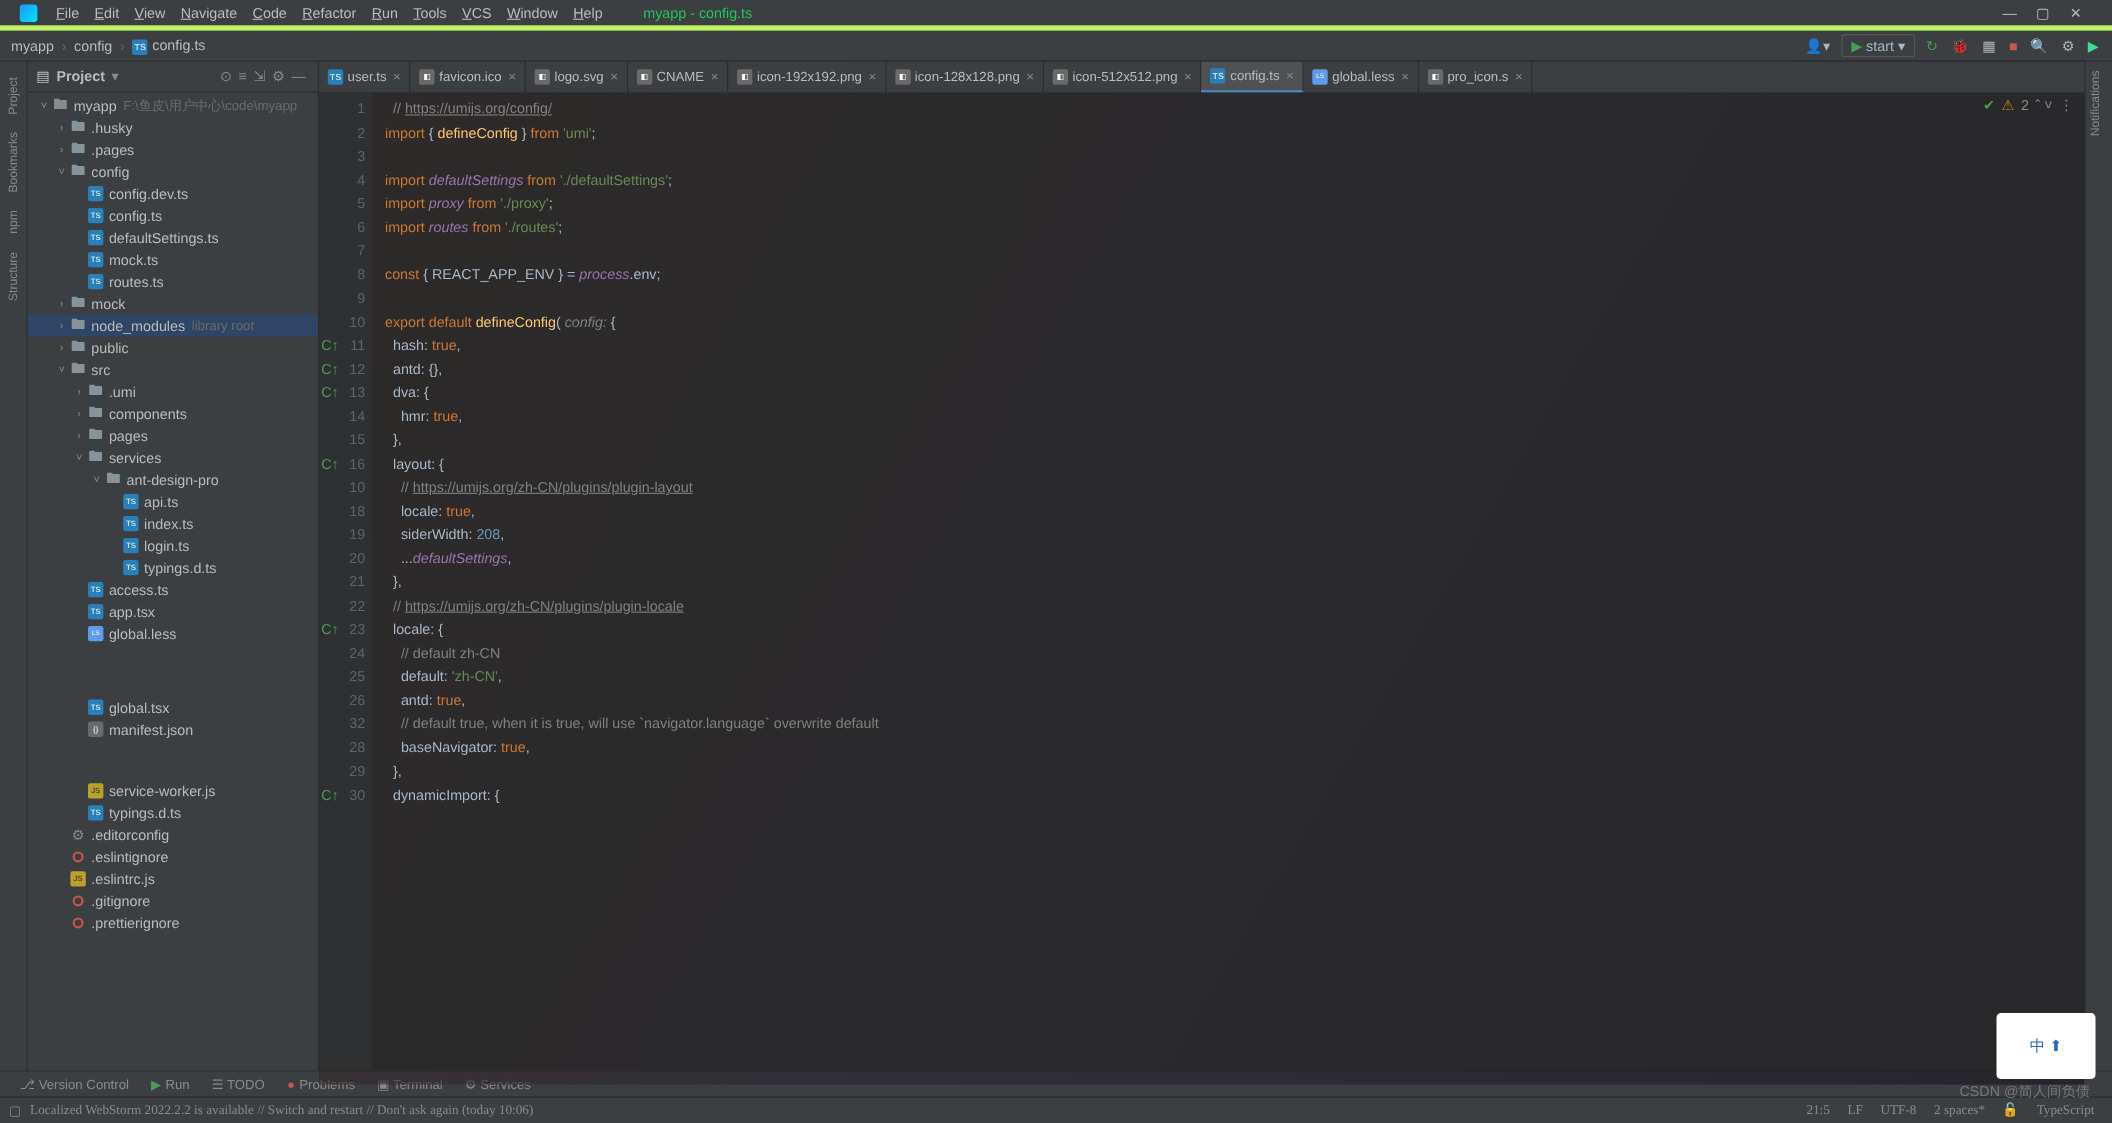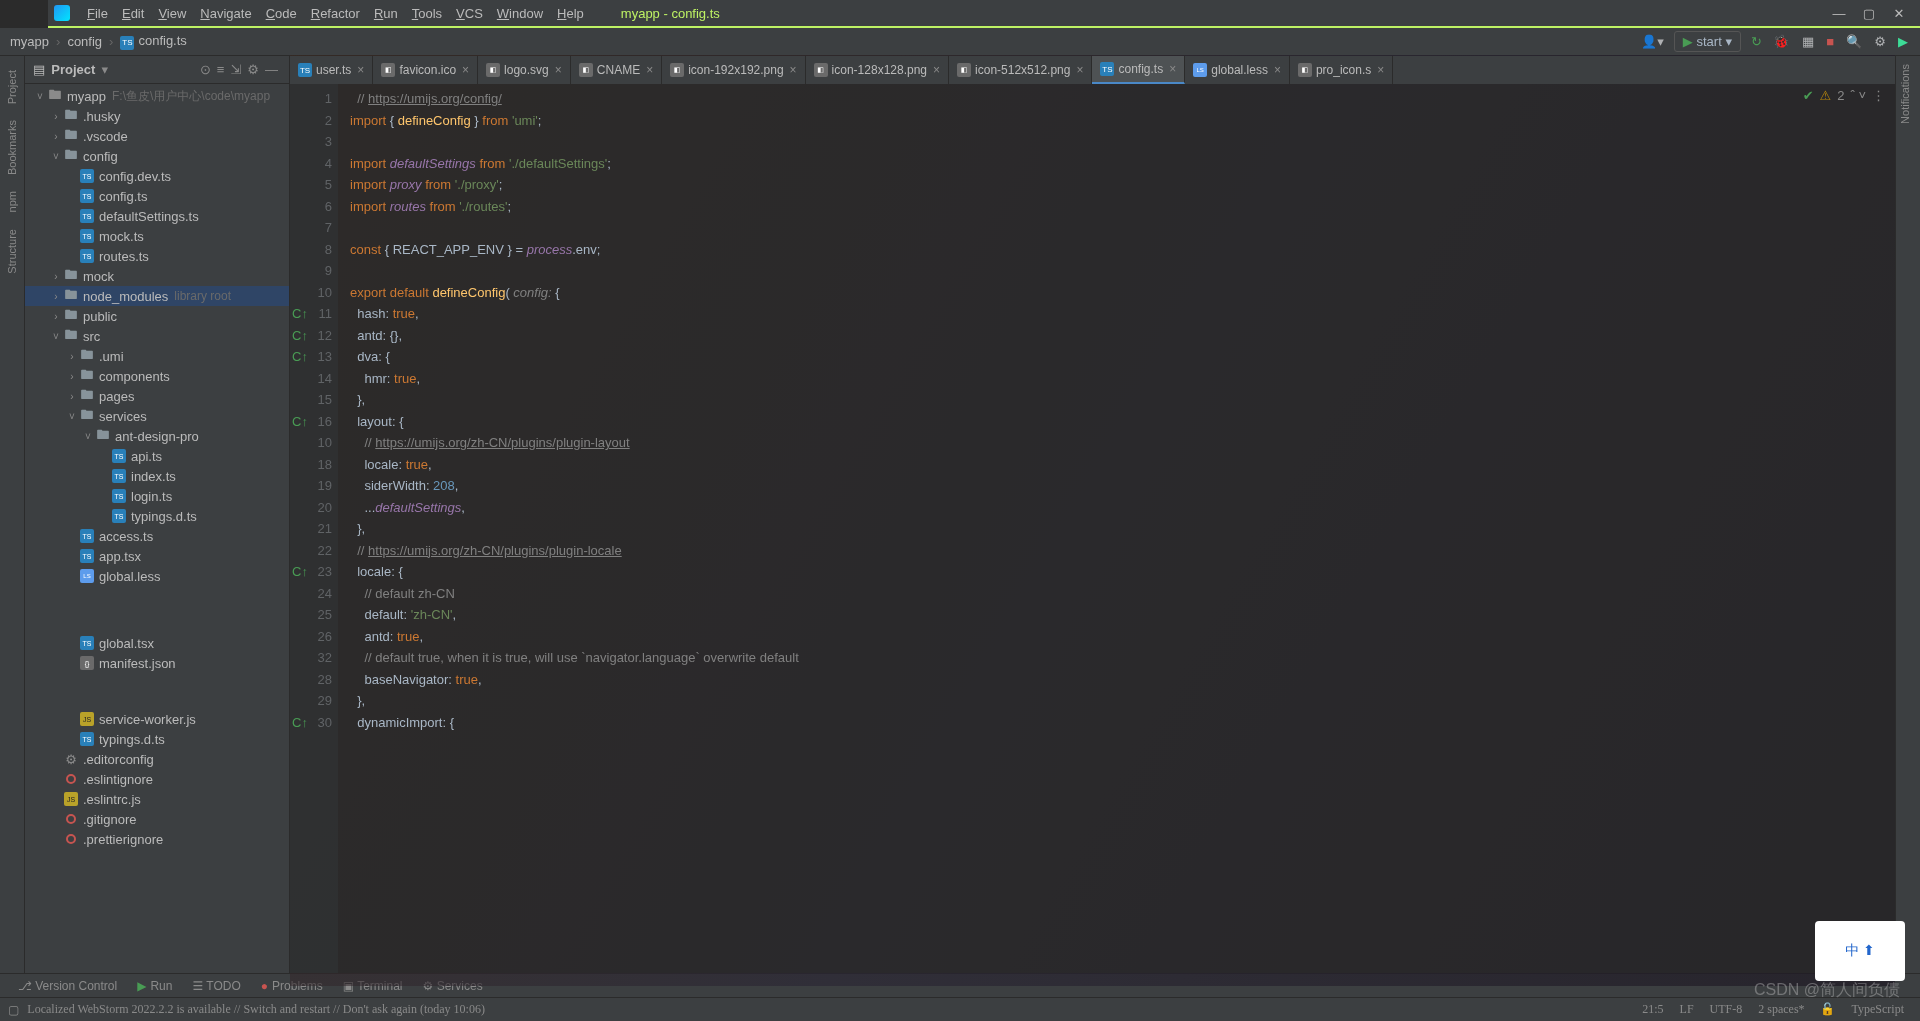--- a/index.html
+++ b/index.html
@@ -1,22 +1,22 @@
 <!DOCTYPE html>
 <html><head>
 <meta charset="utf-8">
 <style>
 * { margin:0; padding:0; box-sizing:border-box; font-family:"Segoe UI",sans-serif; }
 body { width:1920px; height:1021px; background:#2b2b2b; color:#a9b7c6; font-size:13px; overflow:hidden; position:relative; }
 .bg-overlay { position:absolute; top:55px; left:290px; right:25px; bottom:35px; background:linear-gradient(120deg,rgba(60,40,30,0.5),rgba(40,35,50,0.6),rgba(30,25,35,0.7)); z-index:0; pointer-events:none; }
-.titlebar { height:28px; background:#3c3f41; display:flex; align-items:center; padding:0 6px; border-bottom:2px solid #bef264;margin-left:48px; }
+.titlebar { height:28px; background:#3c3f41; display:flex; align-items:center; padding:0 18px; border-bottom:5px solid #bef264; }
 .titlebar .logo { width:16px; height:16px; background:linear-gradient(135deg,#2196f3,#00e5ff); border-radius:3px; margin-right:10px; }
 .menu-item { padding:3px 7px; color:#bbb; cursor:pointer; }
 .menu-item u { text-decoration:underline; }
-.titlebar .title { margin-left:30px; color:#bef264; }
+.titlebar .title { margin-left:30px; color:#22c55e; }
 .titlebar .spacer { flex:1; }
 .win-btn { width:30px; height:20px; display:flex; align-items:center; justify-content:center; color:#bbb; cursor:pointer; }
 .toolbar { height:28px; background:#3c3f41; display:flex; align-items:center; border-bottom:1px solid #2b2b2b; padding:0 6px; }
 .breadcrumb { display:flex; align-items:center; color:#bbb; }
 .breadcrumb .crumb { padding:2px 4px; }
 .breadcrumb .sep { color:#666; padding:0 3px; }
 .ts-ico { width:14px; height:14px; background:#2980b9; color:#fff; font-size:8px; display:inline-flex; align-items:center; justify-content:center; border-radius:2px; margin-right:4px; }
 .toolbar .spacer { flex:1; }
 .tb-btn { padding:3px 6px; cursor:pointer; display:flex; align-items:center; color:#afb1b3; }
 .run-select { border:1px solid #555; border-radius:3px; padding:2px 8px; margin:0 4px; display:flex; align-items:center; }
@@ -69,21 +69,21 @@
 .param { color:#808080; font-style:italic; }
 .editor-top-icons { position:absolute; right:10px; top:32px; display:flex; align-items:center; gap:6px; z-index:5; color:#8a8a8a; }
 .chk { color:#499c54; }
 .statusbar { height:24px; background:#3c3f41; display:flex; align-items:center; padding:0 8px; color:#8a8a8a; font-size:12px; border-top:1px solid #2b2b2b; }
 .statusbar .spacer { flex:1; }
 .statusbar .seg { padding:0 8px;font-family:Liberation Serif, serif; }
 .toolwins { height:24px; background:#3c3f41; display:flex; align-items:center; padding:0 8px; font-size:12px; border-top:1px solid #2b2b2b; }
 .tw-btn { padding:0 10px; display:flex; align-items:center; gap:4px; color:#8a8a8a; cursor:pointer; }
 .green-tri { color:#499c54; }
 .red-dot { color:#c75450; }
-.watermark { position:absolute; right:20px; bottom:20px; color:rgba(200,200,200,0.4); font-size:16px; z-index:10; }
+.watermark { position:absolute; right:20px; bottom:20px; color:rgba(200,200,200,0.4); font-size:13px; z-index:10; }
 .floating-badge { position:absolute; right:15px; bottom:40px; width:90px; height:60px; background:#fff; border-radius:4px; display:flex; align-items:center; justify-content:center; z-index:20; font-size:14px; color:#2266cc; }
 .img-ico { width:14px; height:14px; background:#6a6a6a; border-radius:2px; font-size:7px; color:#fff; display:flex; align-items:center; justify-content:center; }
 </style>
 </head>
 <body>
 
 <div class="bg-overlay"></div>
 
 <div class="titlebar">
   <div class="logo"></div>
@@ -145,21 +145,21 @@
           <span class="hint ">F:\鱼皮\用户中心\code\myapp</span>
         </div>
         <div class="node" style="padding-left: 24px;">
           <span class="arrow">›</span>
           <span class="ico folder-ico "></span>
           <span class="lbl">.husky</span>
         </div>
         <div class="node" style="padding-left: 24px;">
           <span class="arrow">›</span>
           <span class="ico folder-ico "></span>
-          <span class="lbl">.vscode</span>
+          <span class="lbl">.pages</span>
         </div>
         <div class="node" style="padding-left: 24px;">
           <span class="arrow">˅</span>
           <span class="ico folder-ico "></span>
           <span class="lbl">config</span>
         </div>
         <div class="node" style="padding-left: 40px;">
           <span class="arrow"></span>
           <span class="ico">
             <span class="file-ts">TS</span>

